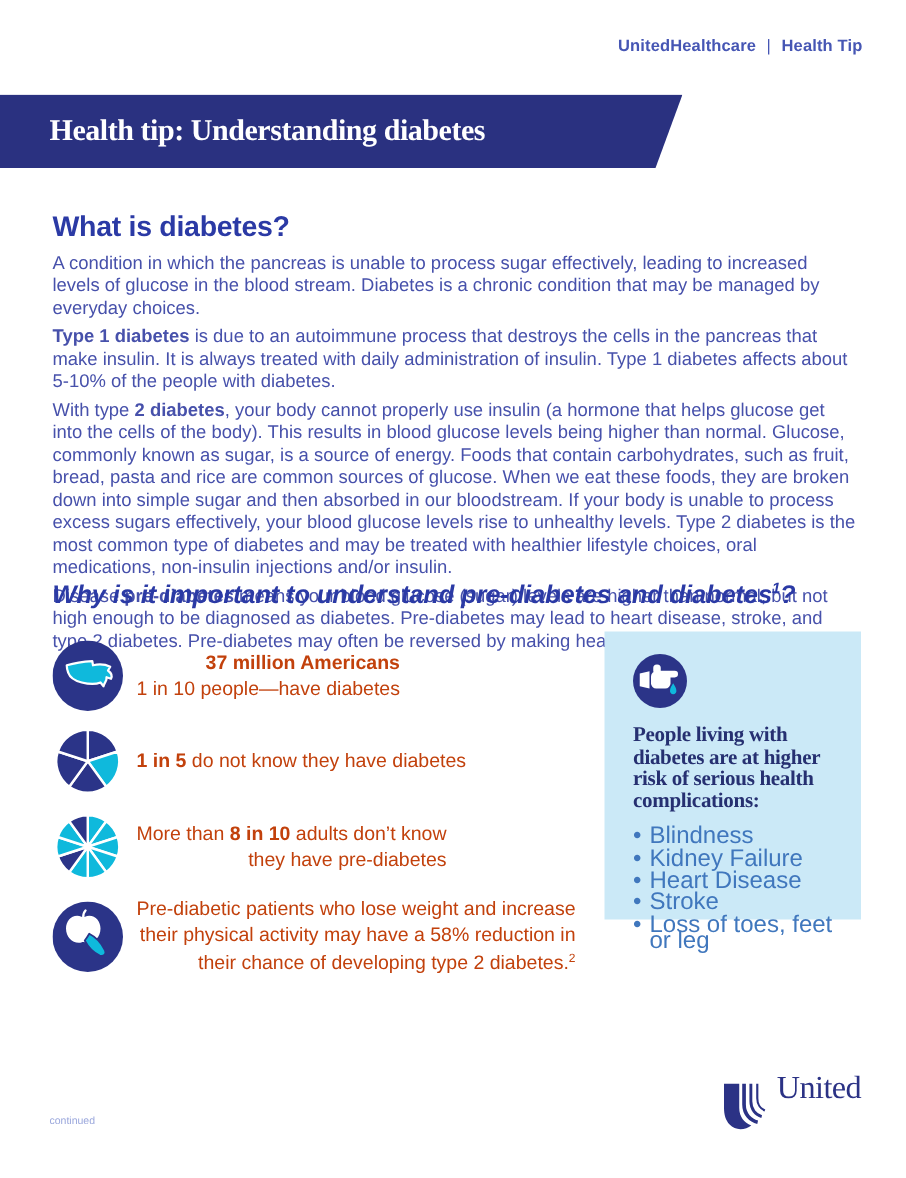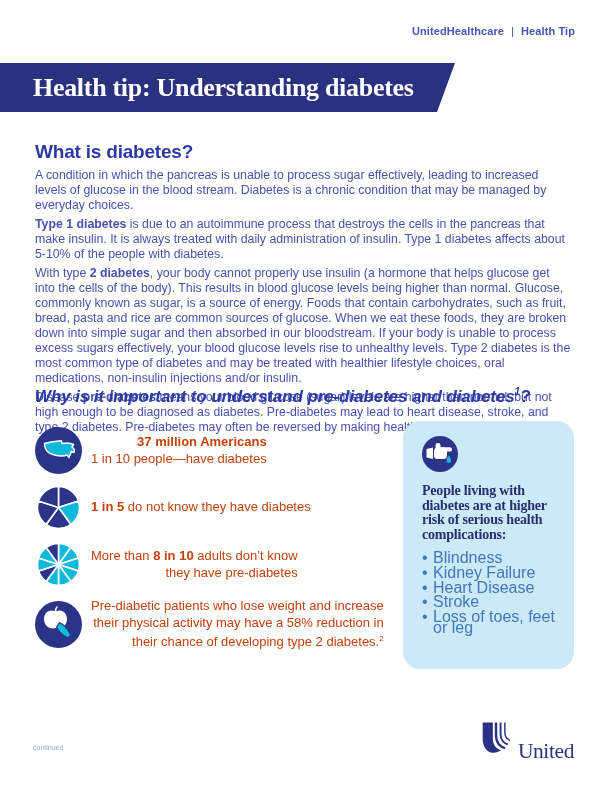--- a/index.html
+++ b/index.html
@@ -18,21 +18,21 @@
 
   
   .banner {
     position:absolute; top:63px; left:0; width:455px; height:49px;
     background:#2A3180;
     clip-path:polygon(0 0, 100% 0, calc(100% - 18px) 100%, 0 100%);
     display:flex; align-items:center;
   }
   .banner h1 {
     font-family:"Liberation Serif", serif; font-weight:700;
-    color:#ffffff; font-size:26px; padding-left:33px; letter-spacing:-0.3px;
+    color:#ffffff; font-size:20px; padding-left:33px; letter-spacing:-0.3px;
     white-space:nowrap;
   }
 
   
   .main-text {
     position:absolute; left:35px; top:141px; width:537px;
     color:#4751AB; font-size:12.3px; line-height:14.9px;
   }
   .main-text h2 {
     color:#2B3AA5; font-size:19px; line-height:22px; margin-bottom:5px;
@@ -50,22 +50,22 @@
   
   .stats { position:absolute; left:35px; top:427px; width:355px; }
   .stat { display:flex; align-items:center; margin-bottom:10px; }
   .stat-icon { width:47px; height:47px; flex:0 0 47px; margin-right:9px; }
   .stat-text { font-size:13px; line-height:16.5px; color:#c2410c;text-align:right; }
   .stat-text b { font-weight:700; }
   .stat-title { font-weight:700; }
 
   
   .sidebar {
-    position:absolute; left:403px; top:421px; width:171px; height:248px;
-    background:#CBE9F7; padding:15px 10px 0 19px;border-radius:17px;
+    position:absolute; left:403px; top:421px; width:171px; height:192px;
+    background:#CBE9F7; padding:15px 10px 0 19px;
   }
   .sidebar-icon { width:36px; height:36px; display:block; }
   .sidebar-heading {
     margin-top:12px;
     font-family:"Liberation Serif", serif; font-weight:700;
     color:#263071; font-size:14px; line-height:14.6px; letter-spacing:-0.2px;
   }
   .sidebar ul { list-style:none; margin-top:11px; }
   .sidebar li {
     position:relative; padding-left:11px; margin-bottom:4.2px;
@@ -73,21 +73,21 @@
   }
   .sidebar li::before { content:"•"; position:absolute; left:0; top:0; }
 
   
   .continued {
     position:absolute; left:33px; top:744px;
     font-size:7px; color:#9AA7DC;
   }
   .logo {
     position:absolute; right:30px; bottom:23px;
-    display:flex; align-items:flex-end;
+    display:flex; align-items:flex-start;
   }
   .logo-mark { width:31px; height:47px; margin-right:7px; }
   .logo-text {
     font-family:"Liberation Serif", serif; font-weight:400;
     color:#2B3285; font-size:21.5px; line-height:21.5px; letter-spacing:-0.4px;
   }
 </style>
 </head>
 <body>
 

